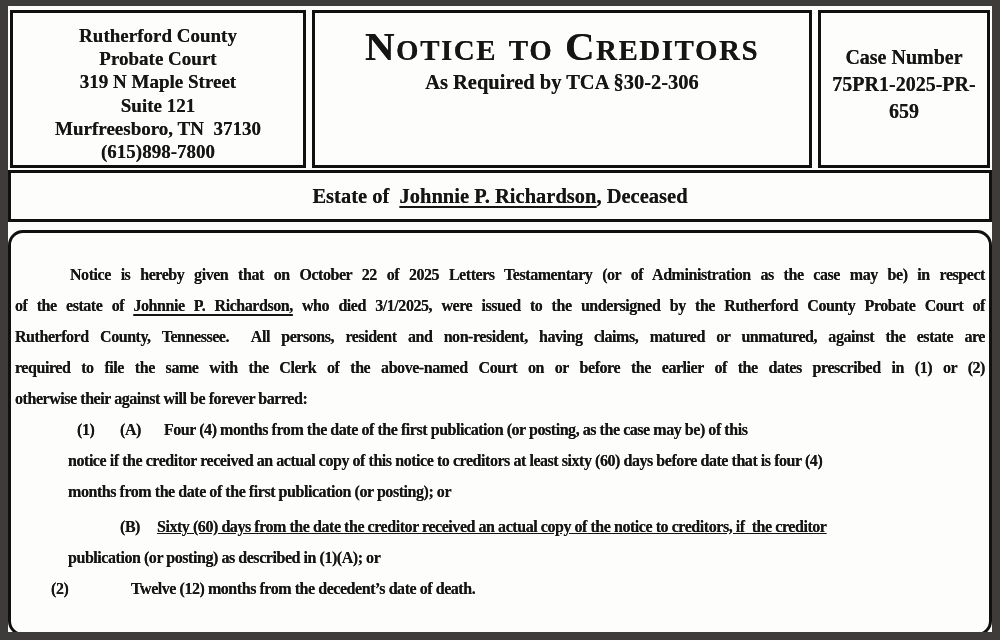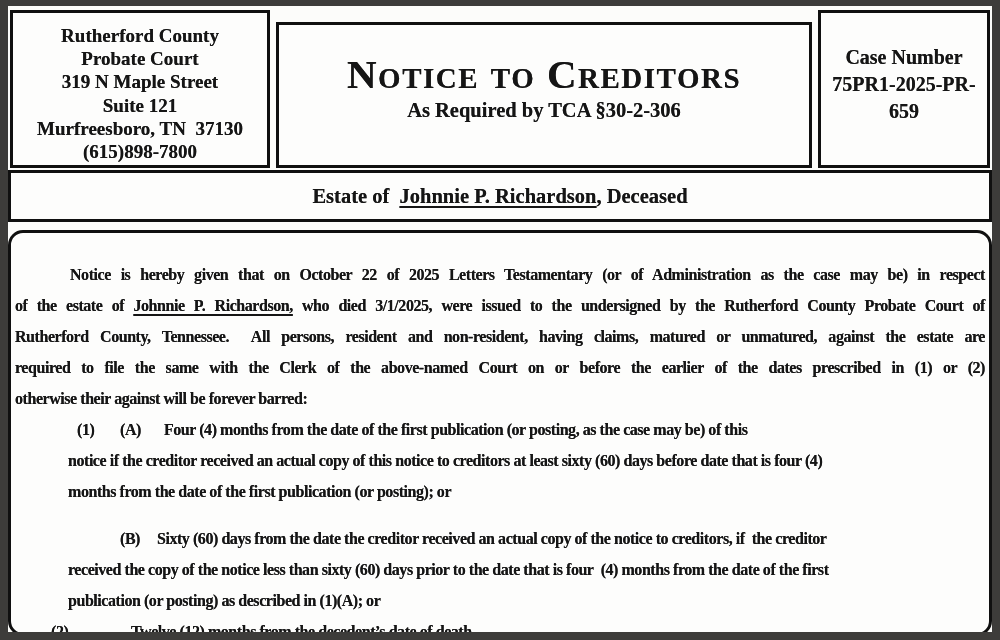--- a/index.html
+++ b/index.html
@@ -12,43 +12,43 @@
   }
   .page{
     position:absolute;left:8px;top:6px;right:8px;bottom:8px;
     background:#fcfcfa;overflow:hidden;
   }
   .box{border:3px solid #101010;box-sizing:border-box;background:#fdfdfc;}
   .ink{text-shadow:0 0 .5px rgba(10,10,10,.75);}
 
   
   .header-row{display:flex;margin:4px 2px 0 2px;gap:6px;height:158px;}
-  .court-box{width:260px;text-align:center;padding-top:11px;font-size:19px;line-height:23.2px;}
+  .court-box{width:296px;text-align:center;padding-top:11px;font-size:19px;line-height:23.2px;}
   .court-line{white-space:pre;}
-  .title-box{flex:1;text-align:center;padding-top:26px;margin-top:12px;}
+  .title-box{flex:1;text-align:center;padding-top:10px;}
   .doc-title{font-variant:small-caps;font-size:41px;line-height:46px;letter-spacing:1.5px;}
   .doc-subtitle{font-size:20.5px;margin-top:2px;}
   .case-box{width:172px;text-align:center;padding-top:31px;font-size:20px;line-height:27px;}
 
   
   .estate-box{margin:2px 0 0 0;height:52px;display:flex;align-items:center;justify-content:center;font-size:20.5px;}
 
   
   .body-box{margin-top:8px;height:406px;padding:26px 4px 0 4px;font-size:16px;letter-spacing:-0.45px;line-height:31px;overflow:hidden;border-radius:15px;}
   .pline{text-align:justify;text-align-last:justify;}
   .pline.indent{text-indent:55px;}
   .pline.lastline{text-align:left;text-align-last:left;}
   .u{text-decoration:underline;text-decoration-thickness:2px;text-underline-offset:3px;}
 
   .li{white-space:nowrap;}
   .row-1a{margin-left:62px;}
   .m1{display:inline-block;width:43px;}
   .m2{display:inline-block;width:44px;}
   .cont{margin-left:53px;}
-  .row-b{margin-left:105px;margin-top:16px;}
+  .row-b{margin-left:105px;margin-top:4px;text-decoration:underline;}
   .mb{display:inline-block;width:37px;}
   .row-2{margin-left:36px;}
   .mk2{display:inline-block;width:80px;}
 </style>
 </head>
 <body>
 
 <div class="page ink">
 
   <div class="header-row">
@@ -86,20 +86,19 @@
     <div class="pline"><span>of the estate of </span><span class="u">Johnnie P. Richardson,</span><span> who died 3/1/2025, were issued to the undersigned by the Rutherford County Probate Court of</span></div>
     <div class="pline">Rutherford County, Tennessee.&nbsp; All persons, resident and non-resident, having claims, matured or unmatured, against the estate are</div>
     <div class="pline">required to file the same with the Clerk of the above-named Court on or before the earlier of the dates prescribed in (1) or (2)</div>
     <div class="pline lastline">otherwise their against will be forever barred:</div>
 
     <div class="li row-1a"><span class="m1">(1)</span><span class="m2">(A)</span><span>Four (4) months from the date of the first publication (or posting, as the case may be) of this</span></div>
     <div class="li cont">notice if the creditor received an actual copy of this notice to creditors at least sixty (60) days before date that is four (4)</div>
     <div class="li cont">months from the date of the first publication (or posting); or</div>
 
     <div class="li row-b"><span class="mb">(B)</span><span>Sixty (60) days from the date the creditor received an actual copy of the notice to creditors, if&nbsp; the creditor</span></div>
-    <div class="li cont">received the copy of the notice less than sixty (60) days prior to the date that is four&nbsp; (4) months from the date of the first</div>
     <div class="li cont">publication (or posting) as described in (1)(A); or</div>
 
     <div class="li row-2"><span class="mk2">(2)</span><span>Twelve (12) months from the decedent’s date of death.</span></div>
 
   </div>
 
 </div>
 
 </body></html>

